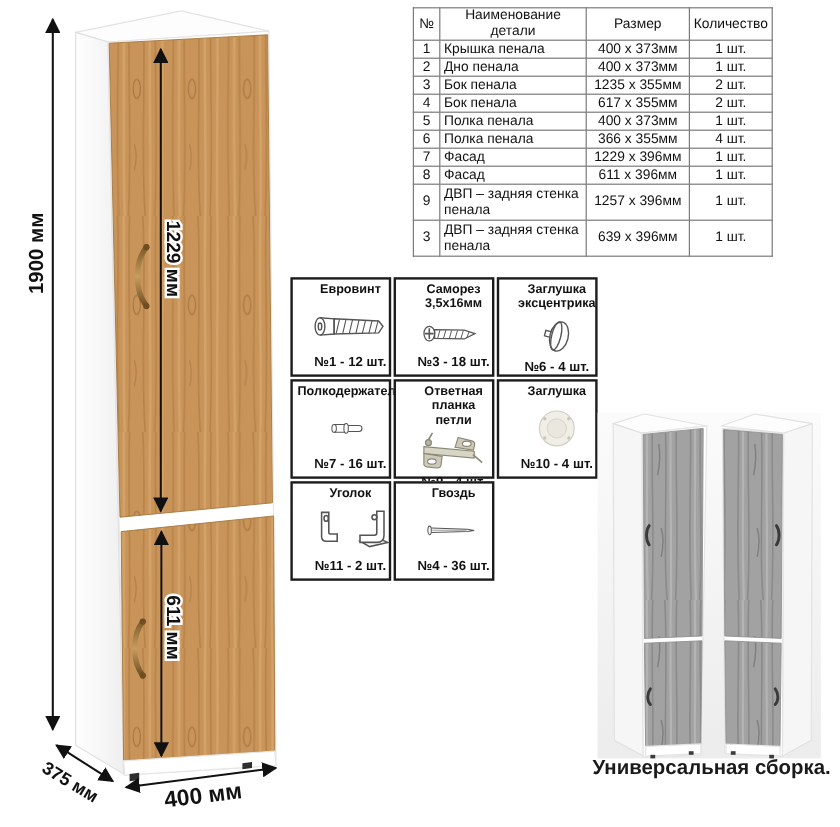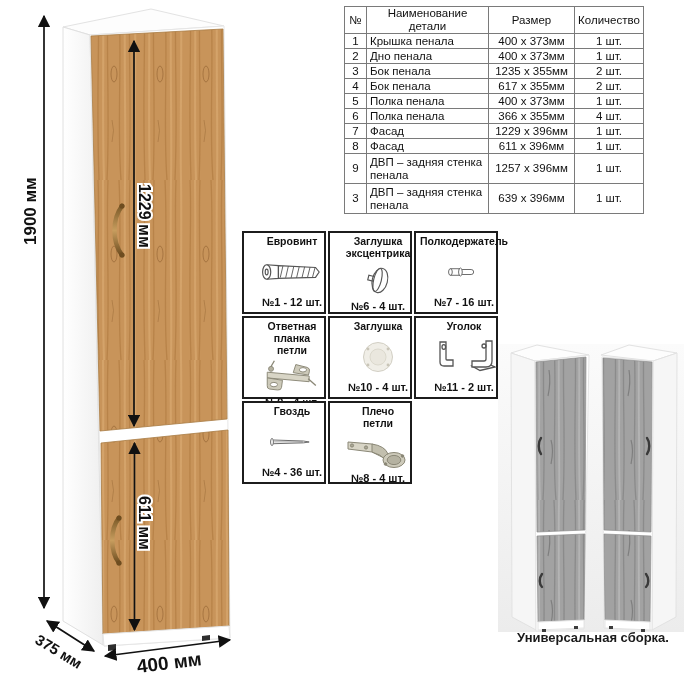--- a/index.html
+++ b/index.html
@@ -18,21 +18,21 @@
                  grid-template-columns:84px 84px 84px;grid-auto-rows:83px;gap:2px;}
   .hw-cell{border:2px solid #1c1c1c;background:#fff;display:flex;flex-direction:column;
            align-items:center;justify-content:space-between;padding:3px 1px 4px 17px;box-sizing:border-box;}
   .hw-title{font-weight:bold;font-size:10.5px;text-align:center;line-height:1.12;}
   .hw-ico{flex:1;display:flex;align-items:center;justify-content:center;}
   .hw-count{font-weight:bold;font-size:11px;text-align:center;}
   
   #main-cabinet{position:absolute;left:0;top:0;}
   #universal{position:absolute;left:490px;top:340px;}
   #universal-caption{position:absolute;left:486px;top:630px;width:214px;text-align:center;
-                     font-weight:bold;font-size:13px;color:#1a1a1a;}
+                     font-weight:bold;font-size:17px;color:#1a1a1a;}
   svg text.dim{font-family:"Liberation Sans","DejaVu Sans",sans-serif;font-weight:bold;fill:#111;}
   svg text.halo{paint-order:stroke;stroke:#fff;stroke-width:4px;}
 </style>
 </head>
 <body>
 
 <div id="sheet">
 
   <svg id="main-cabinet" width="320" height="689" viewBox="0 0 320 689">
     <defs>
@@ -181,20 +181,34 @@
           <path d="M8,13 L21,14 L21,28 L8,29"></path>
           <path d="M21,14 L62,16 L66,21 L62,27 L21,28 Z"></path>
           <path d="M26,14.2 l-3,13 M32,14.4 l-3,13 M38,14.7 l-3,12.8 M44,15 l-3,12.6 M50,15.2 l-3,12.3 M56,15.5 l-3,12 M61.5,16 l-3,11.5" stroke-width="1"></path>
         </g>
           </svg>
       </div>
       <div class="hw-count">№1 - 12 шт.</div>
     </div>
 
 
+    <div class="hw-cell">
+      <div class="hw-title">Саморез 3,5х16мм</div>
+      <div class="hw-ico">
+        <svg width="72" height="34" viewBox="0 0 72 42">
+            <g stroke="#555" fill="none" stroke-width="1.3">
+          <ellipse cx="11" cy="21" rx="5.5" ry="7.5"></ellipse>
+          <path d="M11,15.5 v11 M6.5,21 h9" stroke-width="1.6"></path>
+          <path d="M16.5,17 L47,17.5 L58,21 L47,26.5 L16.5,26 Z"></path>
+          <path d="M22,17.2 l-2.5,9 M28,17.4 l-2.5,9 M34,17.6 l-2.5,8.8 M40,17.8 l-2.5,8.5 M46,17.9 l-2.5,8.3 M52,19 l-2.5,6.5" stroke-width="1"></path>
+        </g>
+          </svg>
+      </div>
+      <div class="hw-count">№3 - 18 шт.</div>
+    </div>
 
 
     <div class="hw-cell">
       <div class="hw-title">Заглушка эксцентрика</div>
       <div class="hw-ico">
         <svg width="72" height="40" viewBox="0 0 72 42">
             <g stroke="#555" fill="none" stroke-width="1.2" transform="rotate(14 36 21)">
           <ellipse cx="38" cy="21" rx="8" ry="13"></ellipse>
           <ellipse cx="35.5" cy="21" rx="4" ry="12.6"></ellipse>
           <path d="M31,18.5 h-5.5 v5 h5.5"></path>
@@ -276,38 +290,20 @@
             <g stroke="#555" fill="none" stroke-width="1.2">
           <ellipse cx="8" cy="21" rx="2" ry="5"></ellipse>
           <path d="M10,18.2 L52,19.6 L60,21 L52,22.2 L10,23.4"></path>
           <path d="M11,20.8 h40" stroke-width="0.7"></path>
         </g>
           </svg>
       </div>
       <div class="hw-count">№4 - 36 шт.</div>
     </div>
 
-    <div class="hw-cell">
-      <div class="hw-title">Плечо петли</div>
-      <div class="hw-ico">
-        <svg width="72" height="42" viewBox="0 0 72 42">
-            <g stroke="#8a8776" stroke-width="1">
-          <path d="M6,12 L30,14 L42,20 L42,28 L30,22 L6,19 Z" fill="#d8d5c6"></path>
-          <path d="M30,14 q13,2 16,10 l-2,6 q-6,-6 -14,-8 z" fill="#c2bfae"></path>
-          <ellipse cx="52" cy="30" rx="11" ry="7.5" fill="#cdcaba"></ellipse>
-          <ellipse cx="52" cy="30" rx="6.8" ry="4.6" fill="#b5b2a1"></ellipse>
-          <circle cx="43.5" cy="34" r="1.3" fill="#8a8776"></circle>
-          <circle cx="60.5" cy="26" r="1.3" fill="#8a8776"></circle>
-          <circle cx="10" cy="15.5" r="1.6" fill="#aba895"></circle>
-          <circle cx="24" cy="17.5" r="1.6" fill="#aba895"></circle>
-        </g>
-          </svg>
-      </div>
-      <div class="hw-count">№8 - 4 шт.</div>
-    </div>
 
 
 
   </div>
 
   <svg id="universal" width="200" height="295" viewBox="0 0 200 295">
     <defs>
       <pattern id="graywood" patternUnits="userSpaceOnUse" width="40" height="160">
         <rect width="40" height="160" fill="#a2a2a2"></rect>
         <path d="M5,0 C7,40 3,90 6,160 M14,0 C12,50 16,110 13,160 M24,0 C27,60 22,120 26,160 M34,0 C32,45 36,100 33,160" stroke="#868686" stroke-width="1.4" fill="none" opacity="0.8"></path>

